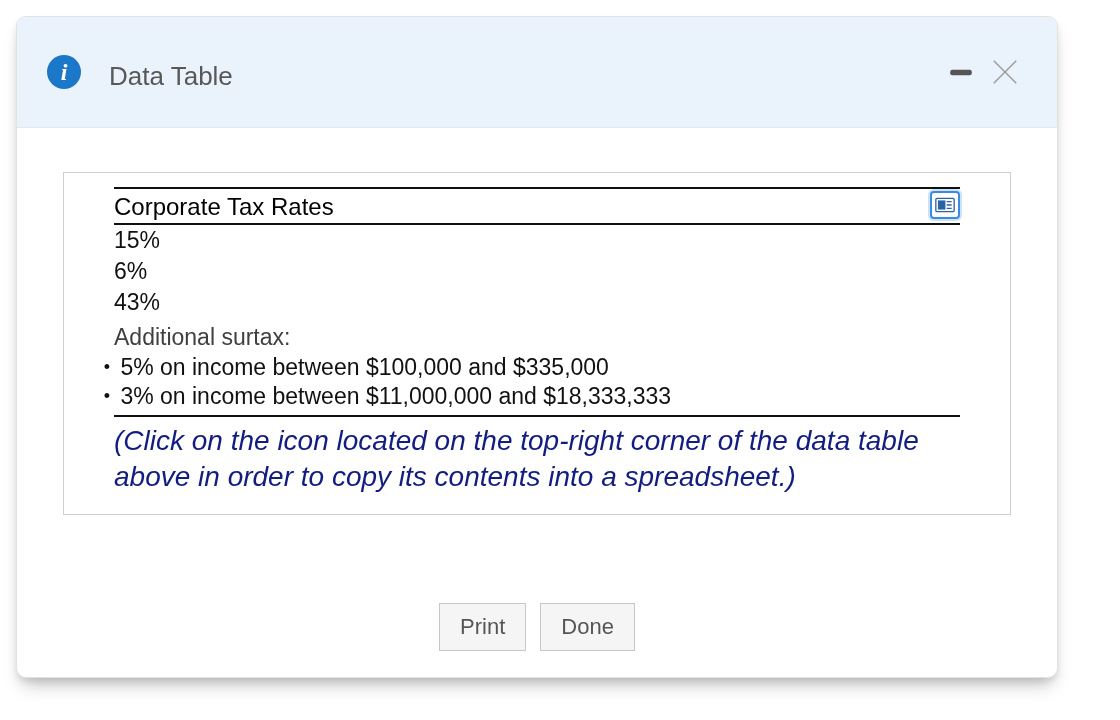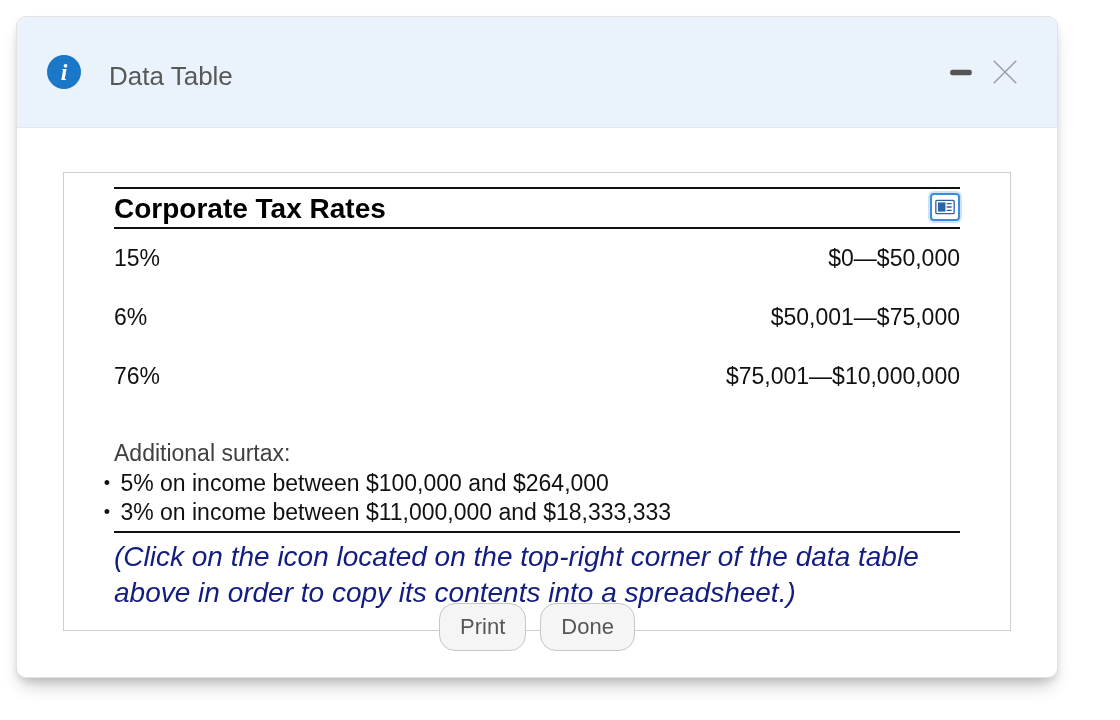--- a/index.html
+++ b/index.html
@@ -99,22 +99,22 @@
   }
 
   .tbl-title-row {
     display: flex;
     align-items: center;
     border-top: 2px solid #111;
     border-bottom: 2px solid #111;
     padding: 4px 0 2px 0;
   }
   .tbl-title {
-    font-weight: bold;
-    font-size: 28px;
+    font-weight: normal;
+    font-size: 24px;
     color: #000;
     flex: 1;
   }
 
   .copy-icon {
     width: 26px;
     height: 24px;
     border: 2px solid var(--icon-highlight);
     border-radius: 4px;
     background: #fff;
@@ -125,21 +125,21 @@
     box-shadow: 0 0 0 2px rgba(58,140,227,0.25);
     position: relative;
     top: -2px;
   }
   .copy-icon svg { width: 20px; height: 16px; }
 
   .rate-row {
     display: flex;
     font-size: 23px;
     color: #111;
-    padding: 16px 0;
+    padding: 2px 0;
     align-items: center;
   }
   .rate-left { flex: 0 0 120px; }
   .rate-right { flex: 1; text-align: right; }
 
   .surtax-label {
     font-size: 23px;
     color: #404040;
     padding: 2px 0;
   }
@@ -179,21 +179,21 @@
     gap: 14px;
   }
 
   .btn {
     min-width: 84px;
     padding: 10px 20px;
     font-size: 22px;
     color: var(--btn-text);
     background: var(--btn-bg);
     border: 1px solid var(--btn-border);
-    border-radius: 16px;
+    border-radius: 0;
     cursor: pointer;
   }
 </style>
 </head>
 <body>
 
 <div class="card">
 
   <div class="header">
     <div class="info-icon">i</div>
@@ -224,35 +224,32 @@
               <rect x="3.5" y="3.5" width="9" height="11" fill="#2c63a5"></rect>
               <line x1="14" y1="5" x2="20" y2="5" stroke="#2c63a5" stroke-width="1.6"></line>
               <line x1="14" y1="9" x2="20" y2="9" stroke="#2c63a5" stroke-width="1.6"></line>
               <line x1="14" y1="13" x2="20" y2="13" stroke="#2c63a5" stroke-width="1.6"></line>
             </svg>
           </div>
         </div>
 
         <div class="rate-row">
           <div class="rate-left">15%</div>
-          <div class="rate-right">$0—$50,000</div>
         </div>
         <div class="rate-row">
           <div class="rate-left">6%</div>
-          <div class="rate-right">$50,001—$75,000</div>
-        </div>
-        <div class="rate-row">
-          <div class="rate-left">76%</div>
-          <div class="rate-right">$75,001—$10,000,000</div>
+        </div>
+        <div class="rate-row">
+          <div class="rate-left">43%</div>
         </div>
         <div class="rate-row">
         </div>
 
         <div class="surtax-label">Additional surtax:</div>
-        <div class="surtax-line"><span class="bullet">•</span> <span>5% on income between $100,000 and $264,000</span></div>
+        <div class="surtax-line"><span class="bullet">•</span> <span>5% on income between $100,000 and $335,000</span></div>
         <div class="surtax-line"><span class="bullet">•</span> <span>3% on income between $11,000,000 and $18,333,333</span></div>
 
         <div class="tbl-bottom-rule"></div>
       </div>
 
       <div class="help-note">(Click on the icon located on the top-right corner of the data table above in order to copy its contents into a spreadsheet.)</div>
 
     </div>
   </div>
 

